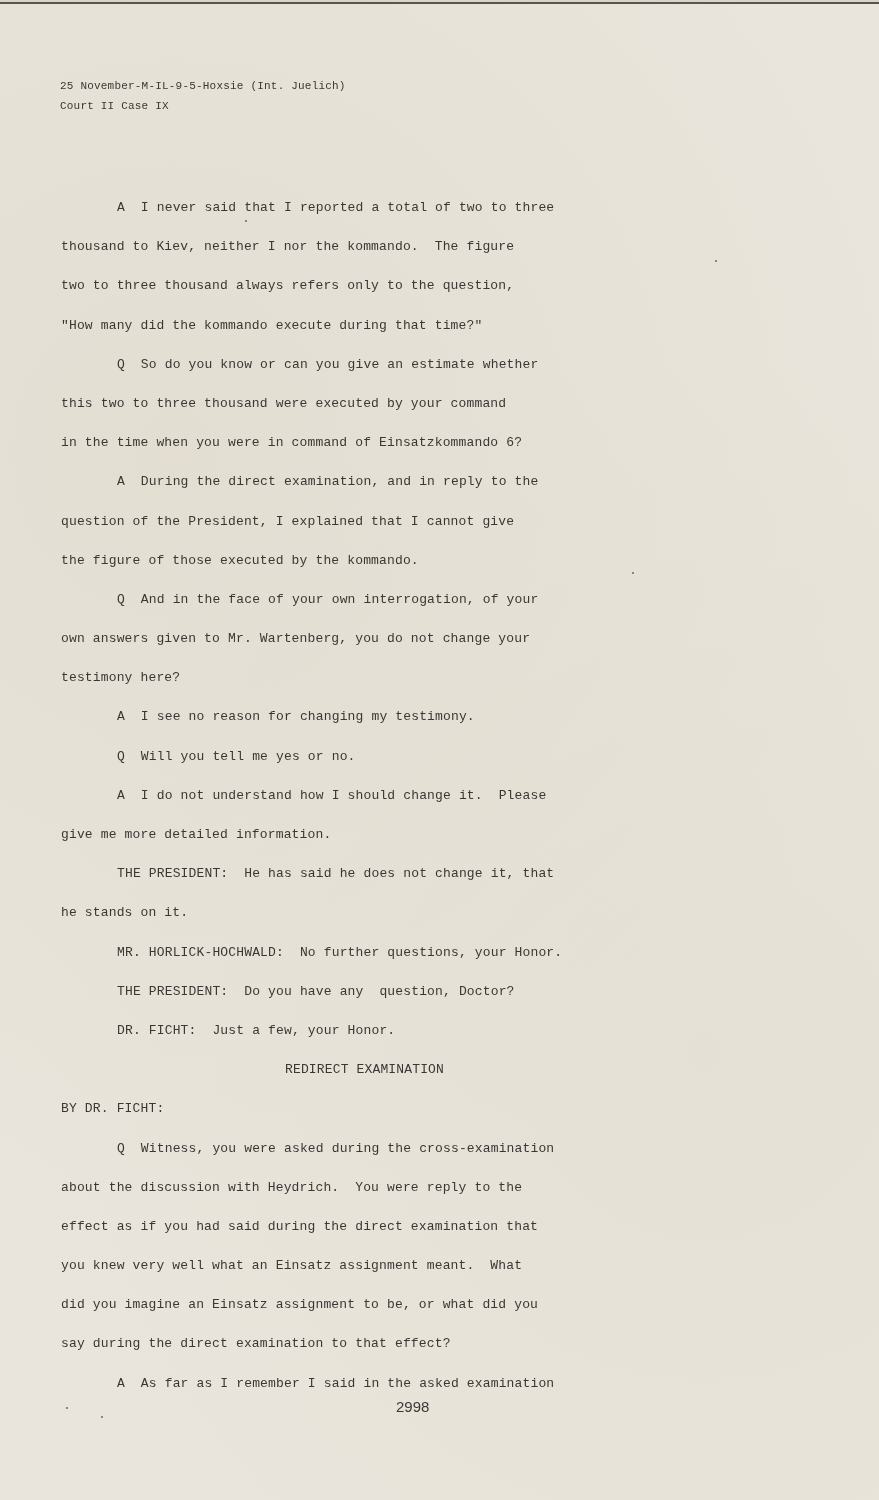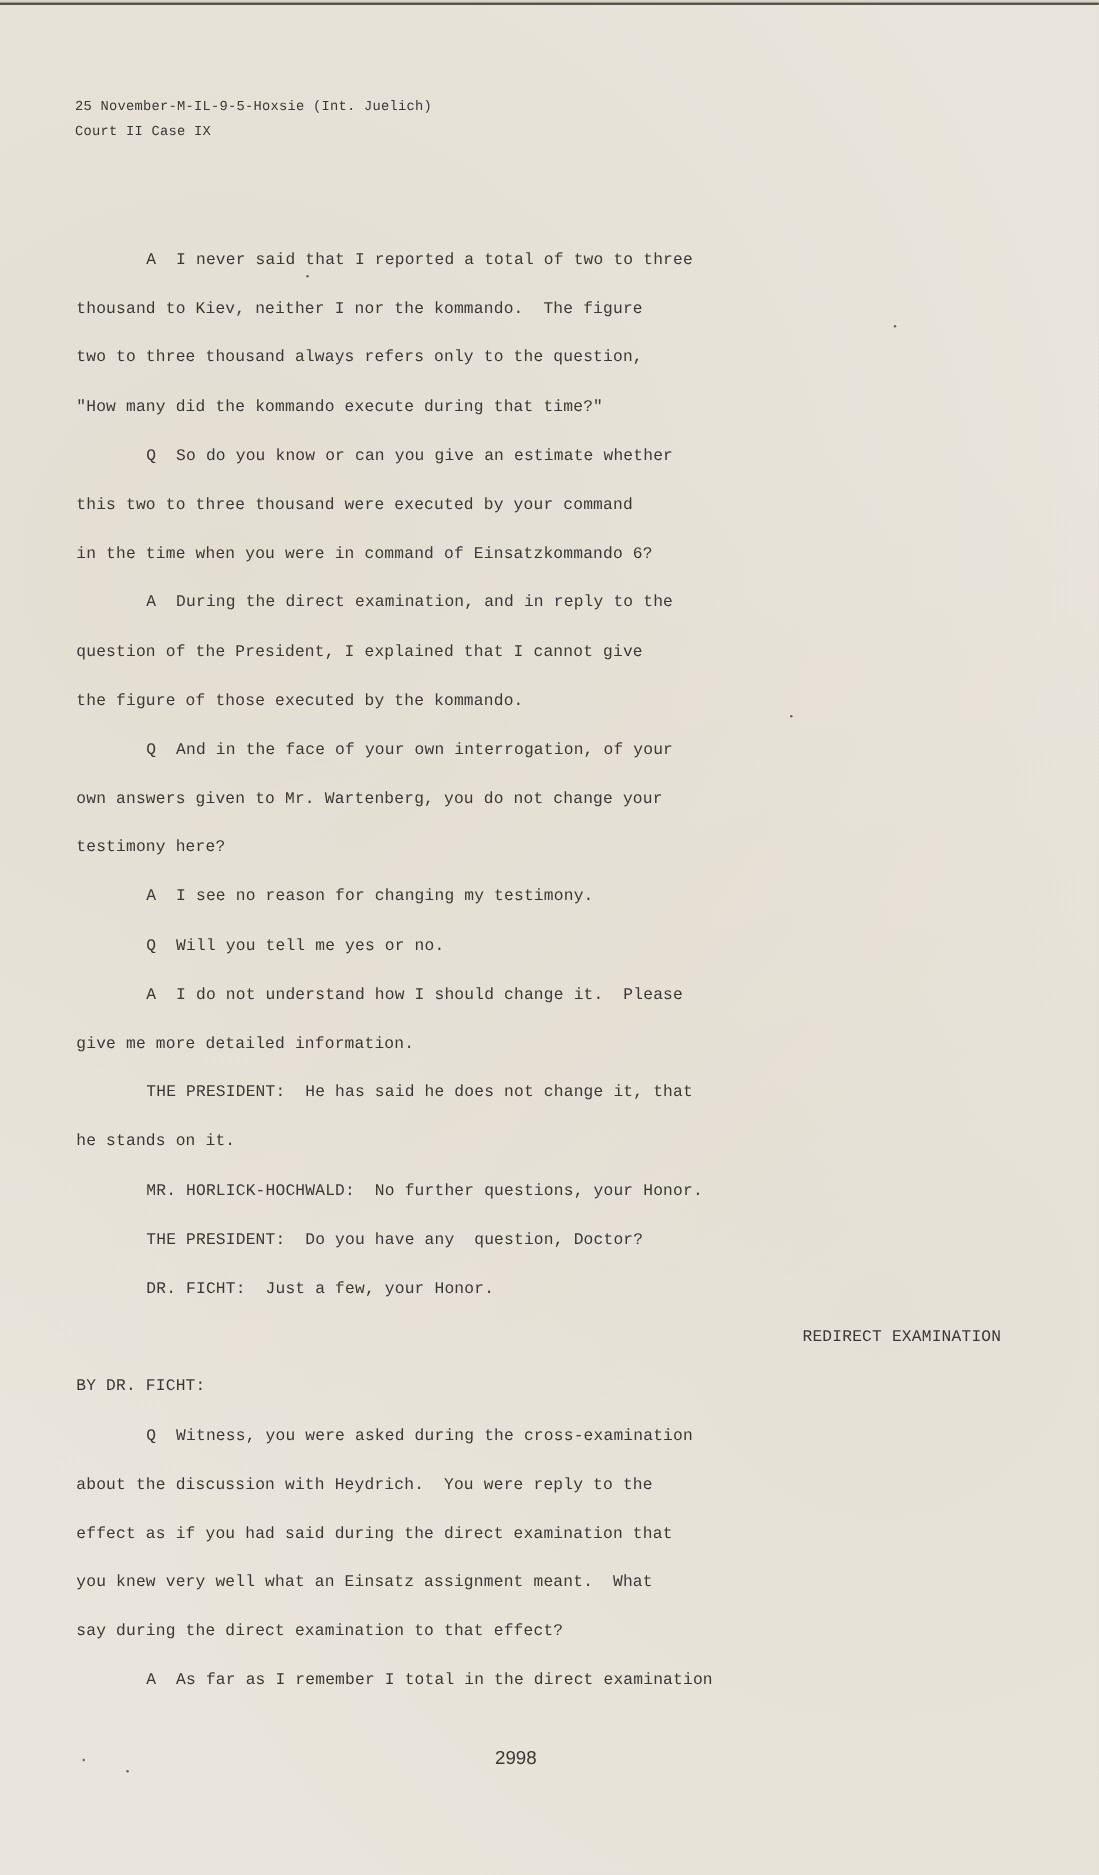--- a/index.html
+++ b/index.html
@@ -47,21 +47,21 @@
       width: 740px;
       font-size: 13px;
       letter-spacing: 0.15px;
     }
     .line {
       height: 39.2px;
       line-height: 39.2px;
       white-space: pre;
     }
     .indent { padding-left: 56px; }
-    .center { padding-left: 224px; text-align: right; }
+    .center { padding-left: 224px; }
     .page-number {
       position: absolute;
       left: 384px;
       top: 1396px;
       font-size: 15px;
       font-family: "Liberation Sans Narrow", "Liberation Sans", sans-serif;
       color: #3a3835;
       margin-left: 12px;
     }
     .speck {
@@ -104,22 +104,23 @@
       <div class="line">he stands on it.</div>
       <div class="line indent">MR. HORLICK-HOCHWALD:  No further questions, your Honor.</div>
       <div class="line indent">THE PRESIDENT:  Do you have any  question, Doctor?</div>
       <div class="line indent">DR. FICHT:  Just a few, your Honor.</div>
       <div class="line center">REDIRECT EXAMINATION</div>
       <div class="line">BY DR. FICHT:</div>
       <div class="line indent">Q  Witness, you were asked during the cross-examination</div>
       <div class="line">about the discussion with Heydrich.  You were reply to the</div>
       <div class="line">effect as if you had said during the direct examination that</div>
       <div class="line">you knew very well what an Einsatz assignment meant.  What</div>
+      <div class="line">did you imagine an Einsatz assignment to be, or what did you</div>
       <div class="line">say during the direct examination to that effect?</div>
-      <div class="line indent">A  As far as I remember I total in the direct examination</div>
+      <div class="line indent">A  As far as I remember I said in the asked examination</div>
     </div>
 
   <div class="page-number">2998</div>
 
   <span class="speck" style="left:66px; top:1405px;"></span>
   <span class="speck" style="left:101px; top:1414px;"></span>
   <span class="speck" style="left:245px; top:218px;"></span>
   <span class="speck" style="left:715px; top:258px;"></span>
   <span class="speck" style="left:632px; top:570px;"></span>
 </div>

